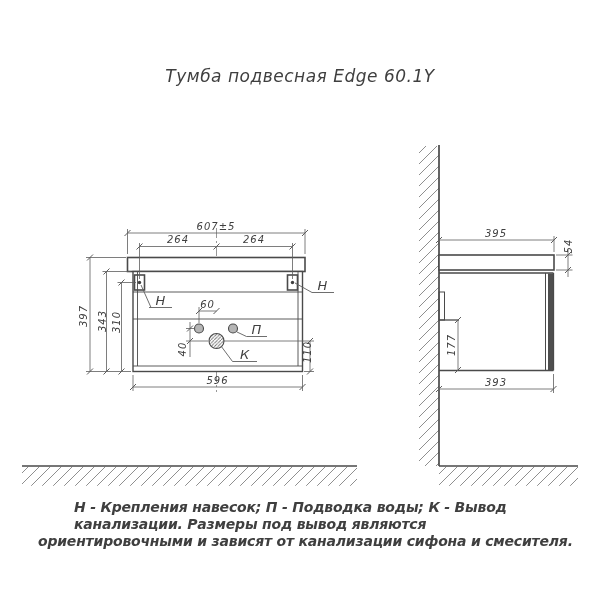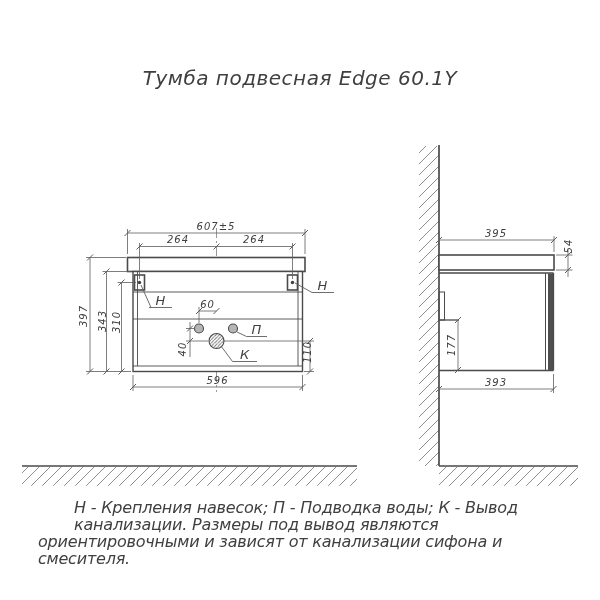--- a/index.html
+++ b/index.html
@@ -2,27 +2,27 @@
 <html><head>
 <meta charset="utf-8">
 <style>
   html,body{margin:0;padding:0;}
   body{
     width:600px;height:600px;position:relative;background:#ffffff;
     font-family:"DejaVu Sans","Liberation Sans",sans-serif;overflow:hidden;
   }
   .title{
     position:absolute;top:66px;left:0;width:600px;text-align:center;
-    font-style:italic;font-size:20px;letter-spacing:0.5px;color:#3f3f3f;
+    font-style:italic;font-size:17px;letter-spacing:0.5px;color:#3f3f3f;
   }
   .drawing{position:absolute;top:0;left:0;}
   .footnote{
     position:absolute;left:38px;top:499px;width:540px;
-    font-style:italic;font-size:16px;letter-spacing:-0.2px;
-    line-height:17px;color:#3f3f3f;
+    font-style:italic;font-size:14px;letter-spacing:-0.2px;
+    line-height:17px;color:#3f3f3f;font-weight:bold;
   }
   .footnote .l1{padding-left:36px;}
   svg text{
     font-family:"DejaVu Sans","Liberation Sans",sans-serif;
     font-style:italic;font-size:10px;letter-spacing:1px;
   }
   svg text.callout{font-size:13px;letter-spacing:0;}
 </style>
 </head>
 <body>

